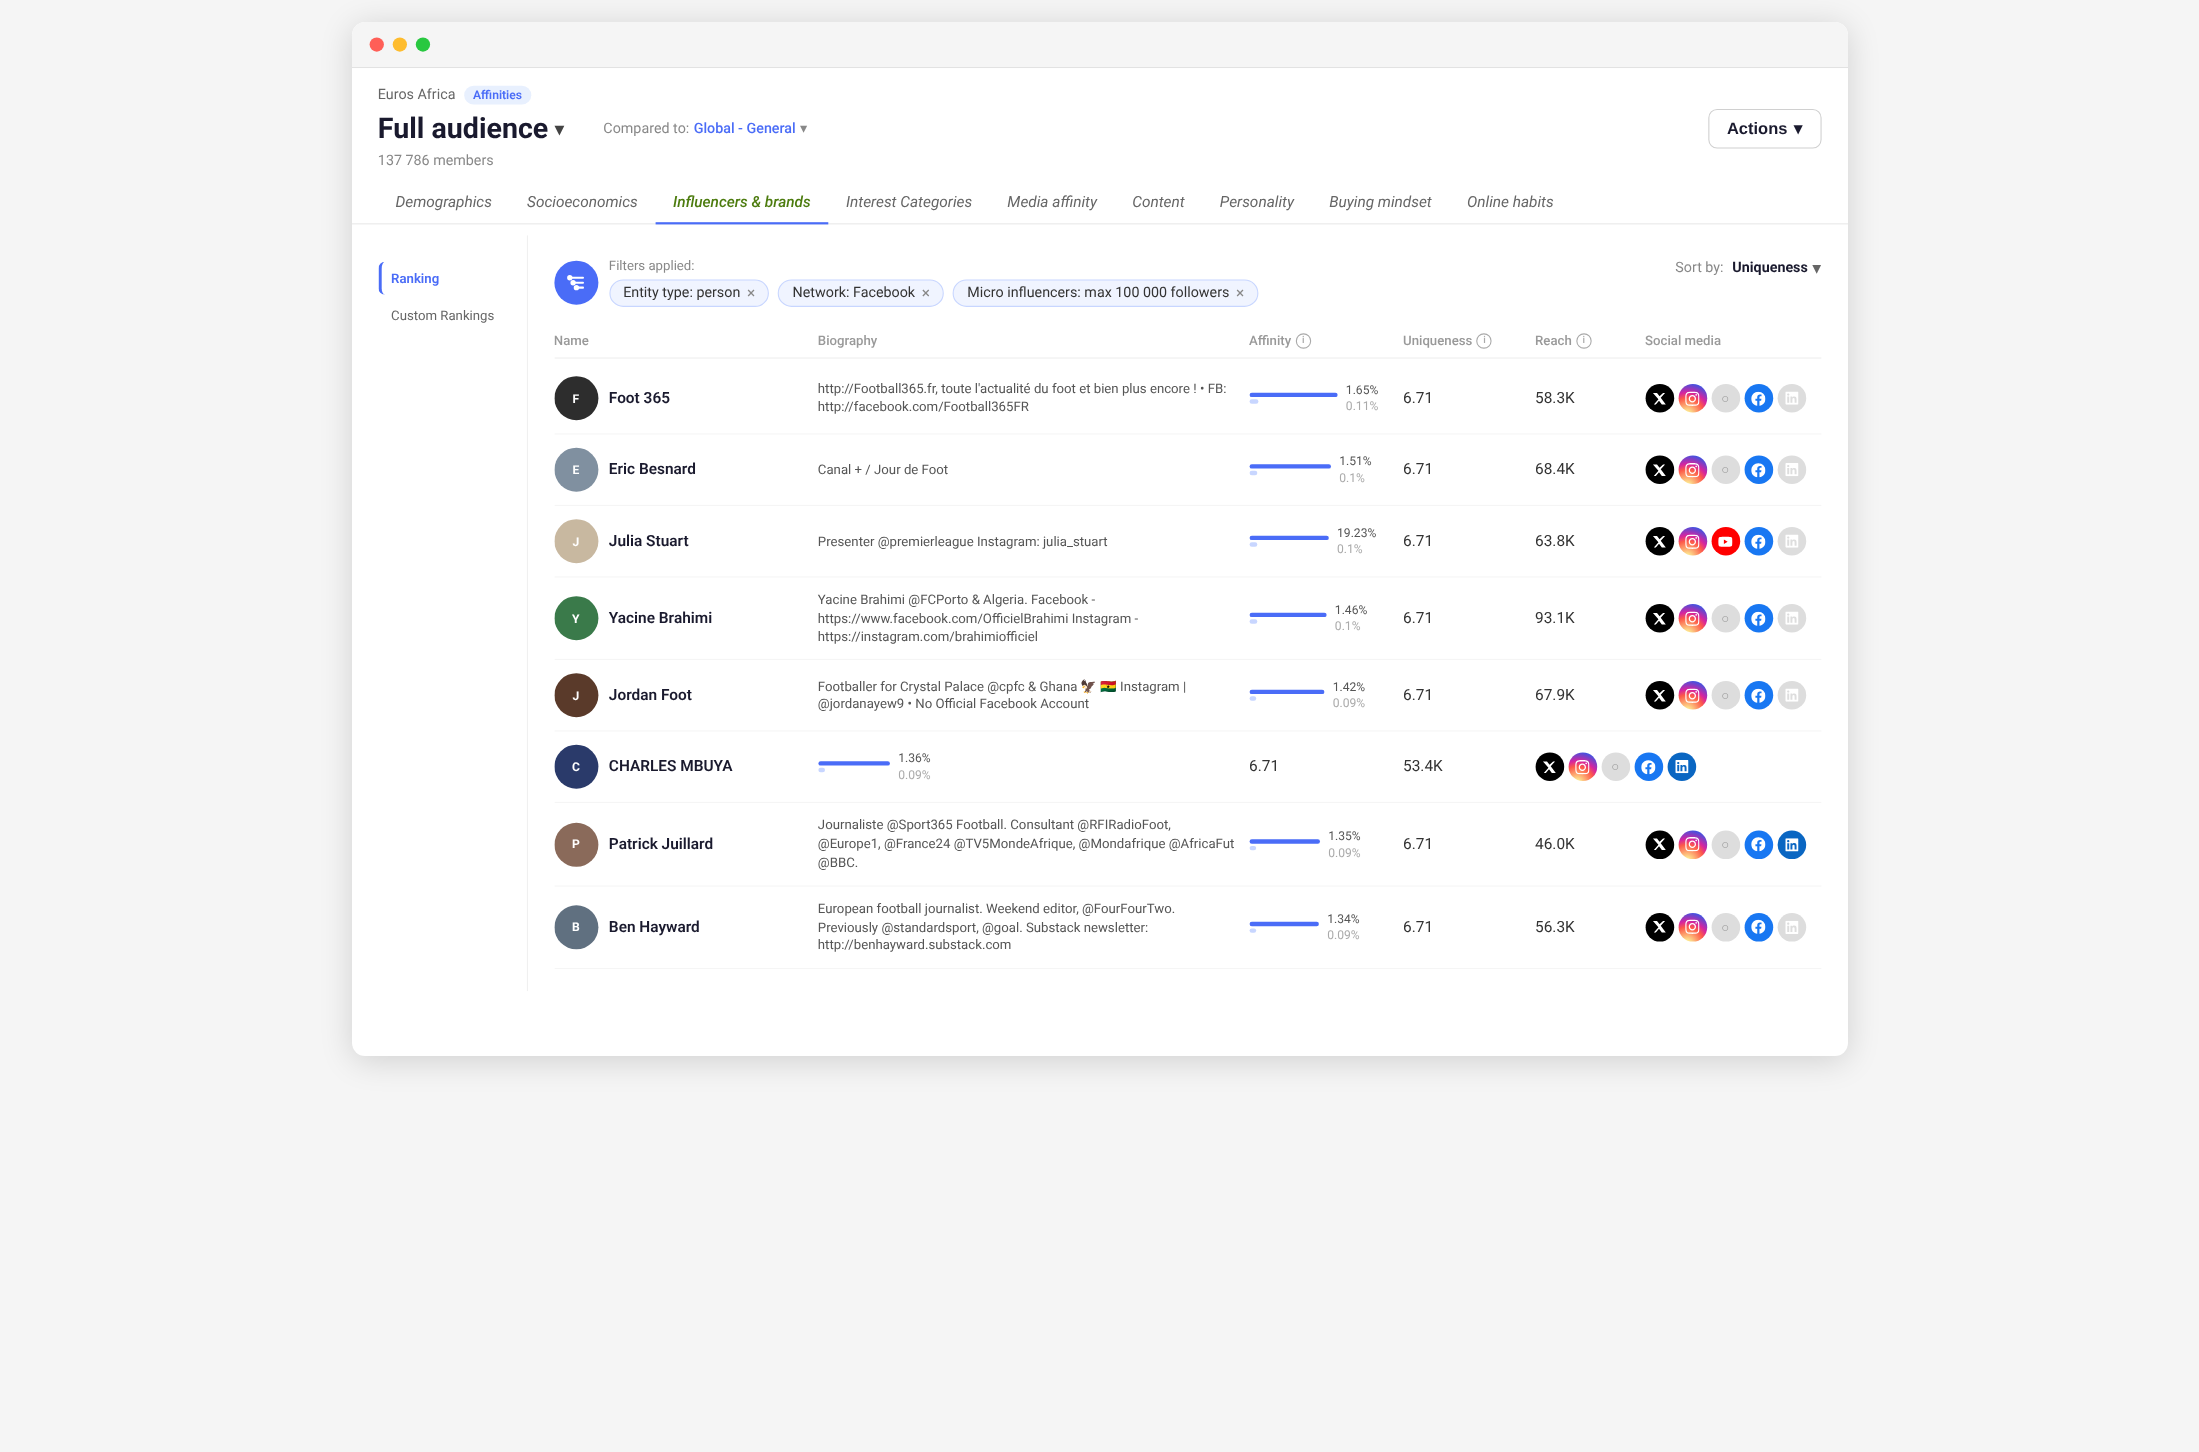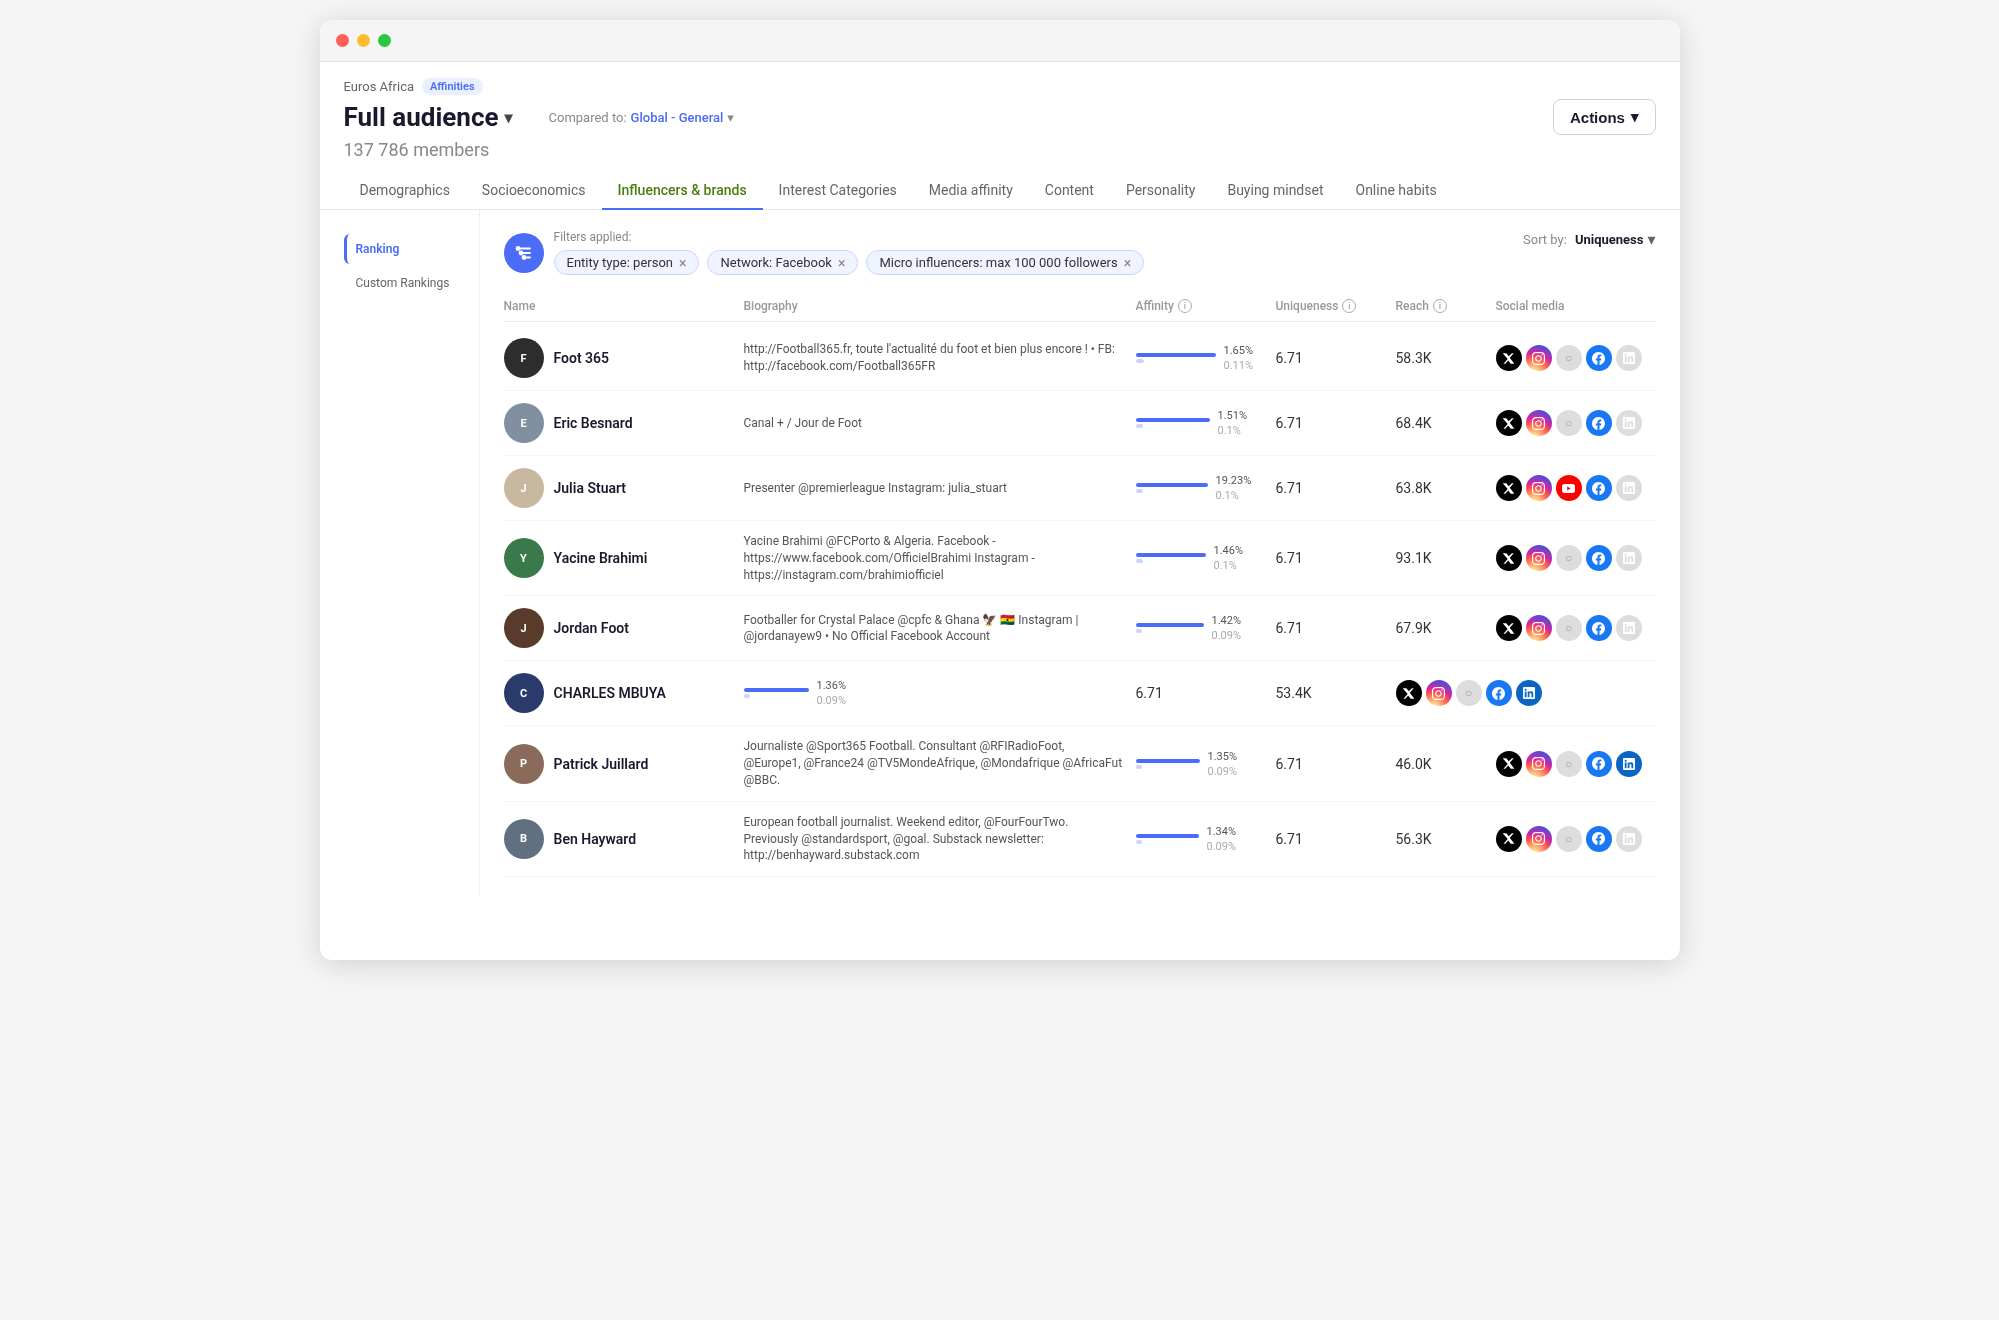--- a/index.html
+++ b/index.html
@@ -97,32 +97,33 @@
       border: 1px solid #d0d0d0;
       border-radius: 8px;
       padding: 8px 16px;
       font-size: 15px;
       font-weight: 600;
       color: #1a1a2e;
       background: #fff;
       cursor: pointer;
     }
     .members-count {
-      font-size: 18px;
+      font-size: 13px;
       color: #888;
       margin-bottom: 12px;
     }
     
     .nav-tabs {
       display: flex;
       align-items: center;
       gap: 0;
       border-bottom: 1px solid #e8e8e8;
-      margin: 0 -24px;
+      margin: 10px -24px;
       padding: 0 24px;
+      font-style: italic;
     }
     .nav-tab {
       font-size: 14px;
       color: #666;
       padding: 10px 16px;
       cursor: pointer;
       border-bottom: 2px solid transparent;
       margin-bottom: -1px;
       white-space: nowrap;
     }

